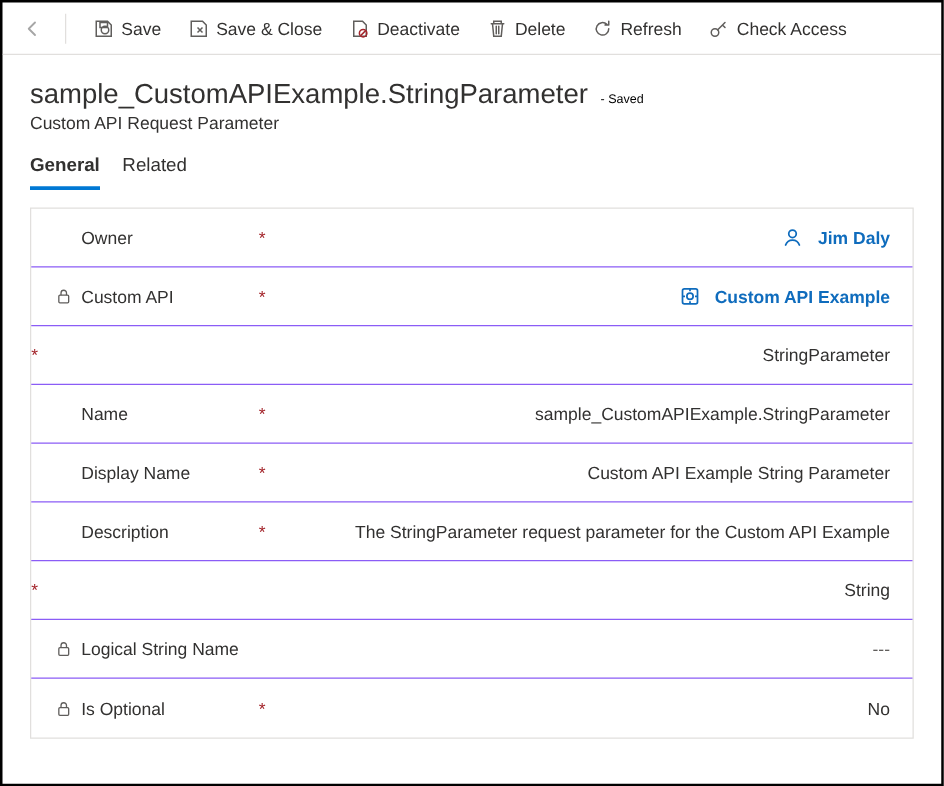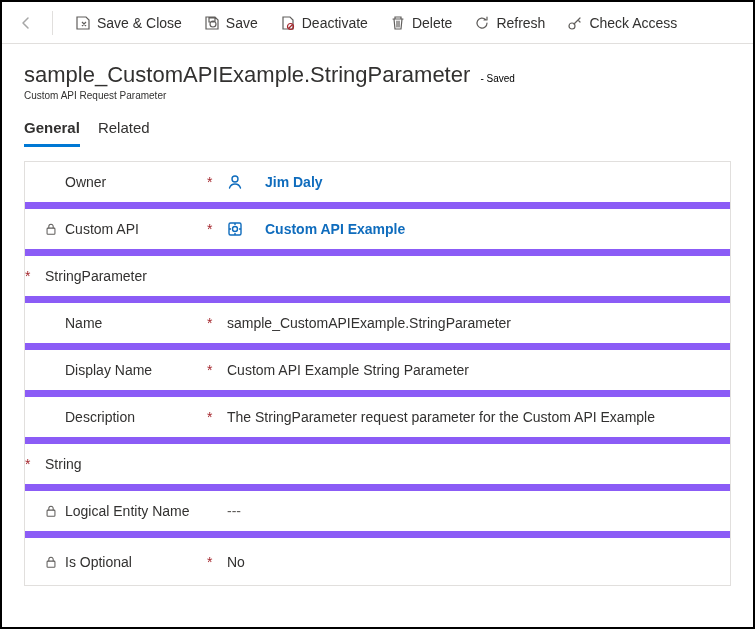--- a/index.html
+++ b/index.html
@@ -61,21 +61,21 @@
     margin:0;
     font-weight:400;
   }
   .status-suffix {
     font-size:10px;
     color:#000000;
     margin-left:4px;
   }
   .subtitle {
     margin:2px 0 0 0;
-    font-size:10px;
+    font-size:14px;
     color:#323130;
   }
 
   
   .tabstrip {
     display:flex;
     gap:18px;
     padding: 14px 22px 0 22px;
   }
   .tab {
@@ -91,21 +91,21 @@
   }
 
   
   .panel-wrap { padding: 14px 22px 0 22px; }
   .panel {
     border:1px solid #e1dfdd;
   }
   .field-row {
     display:flex;
     align-items:center;
-    border-bottom:7px solid #8b5cf6;
+    border-bottom:1px solid #8b5cf6;
     min-height:47px;
     padding: 0 18px 0 0;
   }
   .field-row:last-child { border-bottom:none; }
   .label-cell {
     width:182px;
     display:flex;
     align-items:center;
     padding-left:18px;
     color:#323130;
@@ -117,54 +117,55 @@
     text-align:left;
     color:#a4262c;
     font-size:14px;
   }
   .value-cell {
     flex:1;
     color:#323130;
     font-size:14px;
     display:flex;
     align-items:center;
-    gap:22px;
+    gap:12px;
+    justify-content:flex-end;
   }
   .value-link { color:#0f6cbd; }
   .value-link .mini-icon { color:#0f6cbd; }
   .mini-icon { width:16px; height:16px; display:inline-flex; align-items:center; justify-content:center; }
   .muted { color:#605e5c; }
 </style>
 </head>
 <body>
 
 <div class="cmdbar">
   <div class="back-btn">
     <svg width="16" height="16" viewBox="0 0 16 16">
       <path d="M10 3 L5 8 L10 13" stroke="currentColor" stroke-width="1.5" fill="none" stroke-linecap="round" stroke-linejoin="round"></path>
     </svg>
   </div>
   <div class="divider"></div>
 
   <button class="cmd-btn">
     <span class="cmd-icon">
       <svg width="16" height="16" viewBox="0 0 16 16">
+          <path d="M2 2h9l3 3v9H2V2zm3 1v4h6V3H5zm1 6a3 3 0 106 0 3 3 0 00-6 0z" fill="none" stroke="currentColor" stroke-width="1.2"></path>
+        </svg>
+    </span>
+    <span>Save</span>
+  </button>
+
+  <button class="cmd-btn">
+    <span class="cmd-icon">
+      <svg width="16" height="16" viewBox="0 0 16 16">
           <path d="M2 2h9l3 3v9H2V2zm5 5l4 4m0-4l-4 4" fill="none" stroke="currentColor" stroke-width="1.2"></path>
         </svg>
     </span>
     <span>Save &amp; Close</span>
-  </button>
-
-  <button class="cmd-btn">
-    <span class="cmd-icon">
-      <svg width="16" height="16" viewBox="0 0 16 16">
-          <path d="M2 2h9l3 3v9H2V2zm3 1v4h6V3H5zm1 6a3 3 0 106 0 3 3 0 00-6 0z" fill="none" stroke="currentColor" stroke-width="1.2"></path>
-        </svg>
-    </span>
-    <span>Save</span>
   </button>
 
 
   <button class="cmd-btn">
     <span class="cmd-icon">
       <svg width="16" height="16" viewBox="0 0 16 16">
           <path d="M3 2h7l3 3v9H3V2z" fill="none" stroke="currentColor" stroke-width="1.2"></path>
           <circle cx="10.5" cy="11.5" r="3" fill="none" stroke="#a4262c" stroke-width="1.2"></circle>
           <path d="M8.5 13.5l4-4" stroke="#a4262c" stroke-width="1.2"></path>
         </svg>
@@ -295,21 +296,21 @@
     </div>
 
     <div class="field-row">
       <div class="label-cell">
         <span class="mini-icon muted">
           <svg width="14" height="14" viewBox="0 0 16 16">
               <rect x="3.5" y="7" width="9" height="7" rx="1" fill="none" stroke="currentColor" stroke-width="1.2"></rect>
               <path d="M5.5 7V5a2.5 2.5 0 115 0v2" fill="none" stroke="currentColor" stroke-width="1.2"></path>
             </svg>
         </span>
-        <span>Logical Entity Name</span>
+        <span>Logical String Name</span>
       </div>
       <div class="req-cell"></div>
       <div class="value-cell muted">---</div>
     </div>
 
     <div class="field-row">
       <div class="label-cell">
         <span class="mini-icon muted">
           <svg width="14" height="14" viewBox="0 0 16 16">
               <rect x="3.5" y="7" width="9" height="7" rx="1" fill="none" stroke="currentColor" stroke-width="1.2"></rect>

